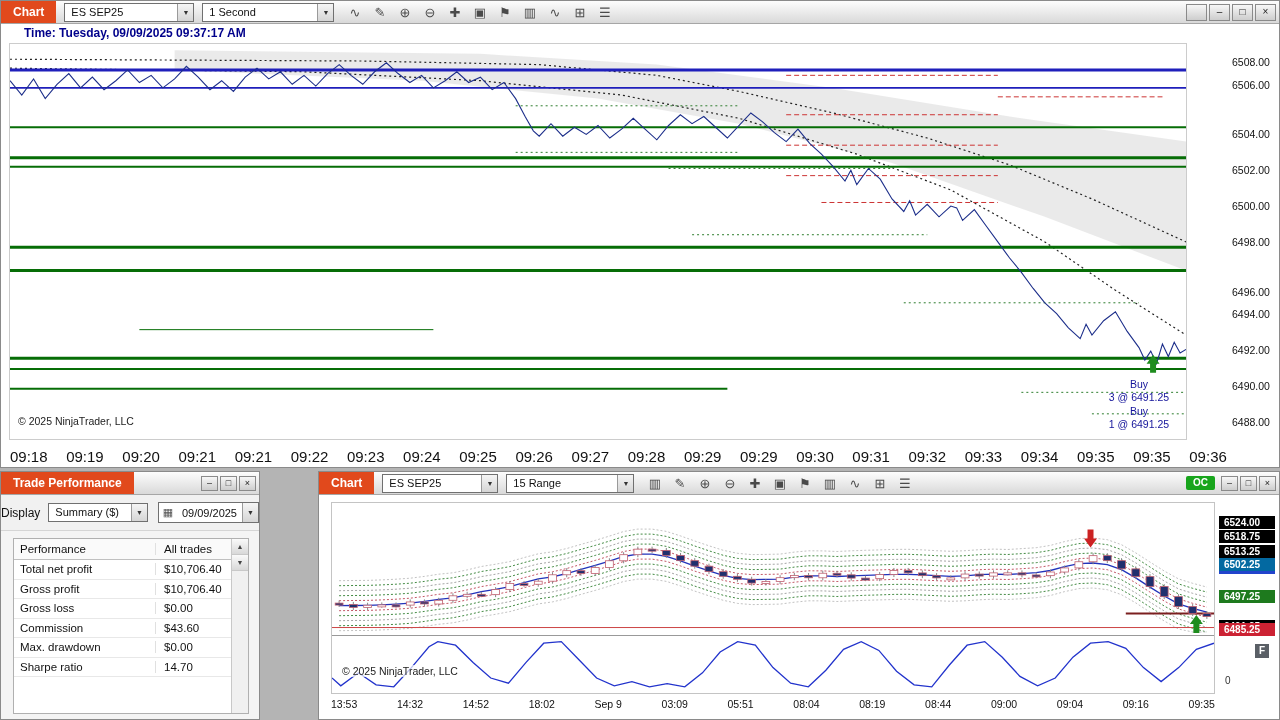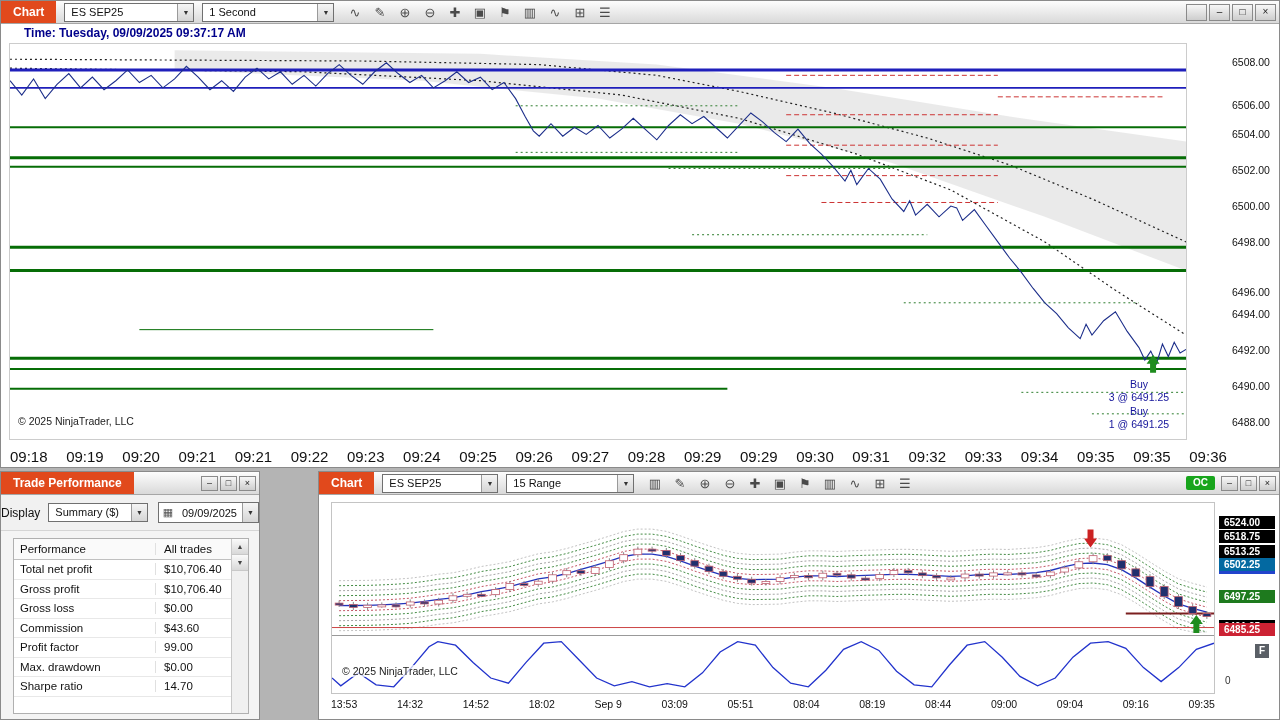--- a/index.html
+++ b/index.html
@@ -197,21 +197,21 @@
           <div>Buy</div>
           <div>3 @ 6491.25</div>
         </div>
         <div class="buy-note" id="buy-note-2">
           <div>Buy</div>
           <div>1 @ 6491.25</div>
         </div>
       </div>
       <div id="c1-paxis">
           <div class="paxis-label" style="top: 12.9px;">6508.00</div>
-          <div class="paxis-label" style="top: 56px;">6506.00</div>
+          <div class="paxis-label" style="top: 36px;">6506.00</div>
           <div class="paxis-label" style="top: 84.9px;">6504.00</div>
           <div class="paxis-label" style="top: 120.9px;">6502.00</div>
           <div class="paxis-label" style="top: 156.9px;">6500.00</div>
           <div class="paxis-label" style="top: 192.9px;">6498.00</div>
           <div class="paxis-label" style="top: 243px;">6496.00</div>
           <div class="paxis-label" style="top: 264.9px;">6494.00</div>
           <div class="paxis-label" style="top: 300.9px;">6492.00</div>
           <div class="paxis-label" style="top: 336.9px;">6490.00</div>
           <div class="paxis-label" style="top: 372.9px;">6488.00</div>
         </div>
@@ -277,24 +277,20 @@
             <div class="tp-c1">Gross profit</div>
             <div class="tp-c2">$10,706.40</div>
           </div>
           <div class="tp-row">
             <div class="tp-c1">Gross loss</div>
             <div class="tp-c2">$0.00</div>
           </div>
           <div class="tp-row">
             <div class="tp-c1">Commission</div>
             <div class="tp-c2">$43.60</div>
-          </div>
-          <div class="tp-row">
-            <div class="tp-c1">Profit factor</div>
-            <div class="tp-c2">99.00</div>
           </div>
           <div class="tp-row">
             <div class="tp-c1">Max. drawdown</div>
             <div class="tp-c2">$0.00</div>
           </div>
           <div class="tp-row">
             <div class="tp-c1">Sharpe ratio</div>
             <div class="tp-c2">14.70</div>
           </div>
         </div>

